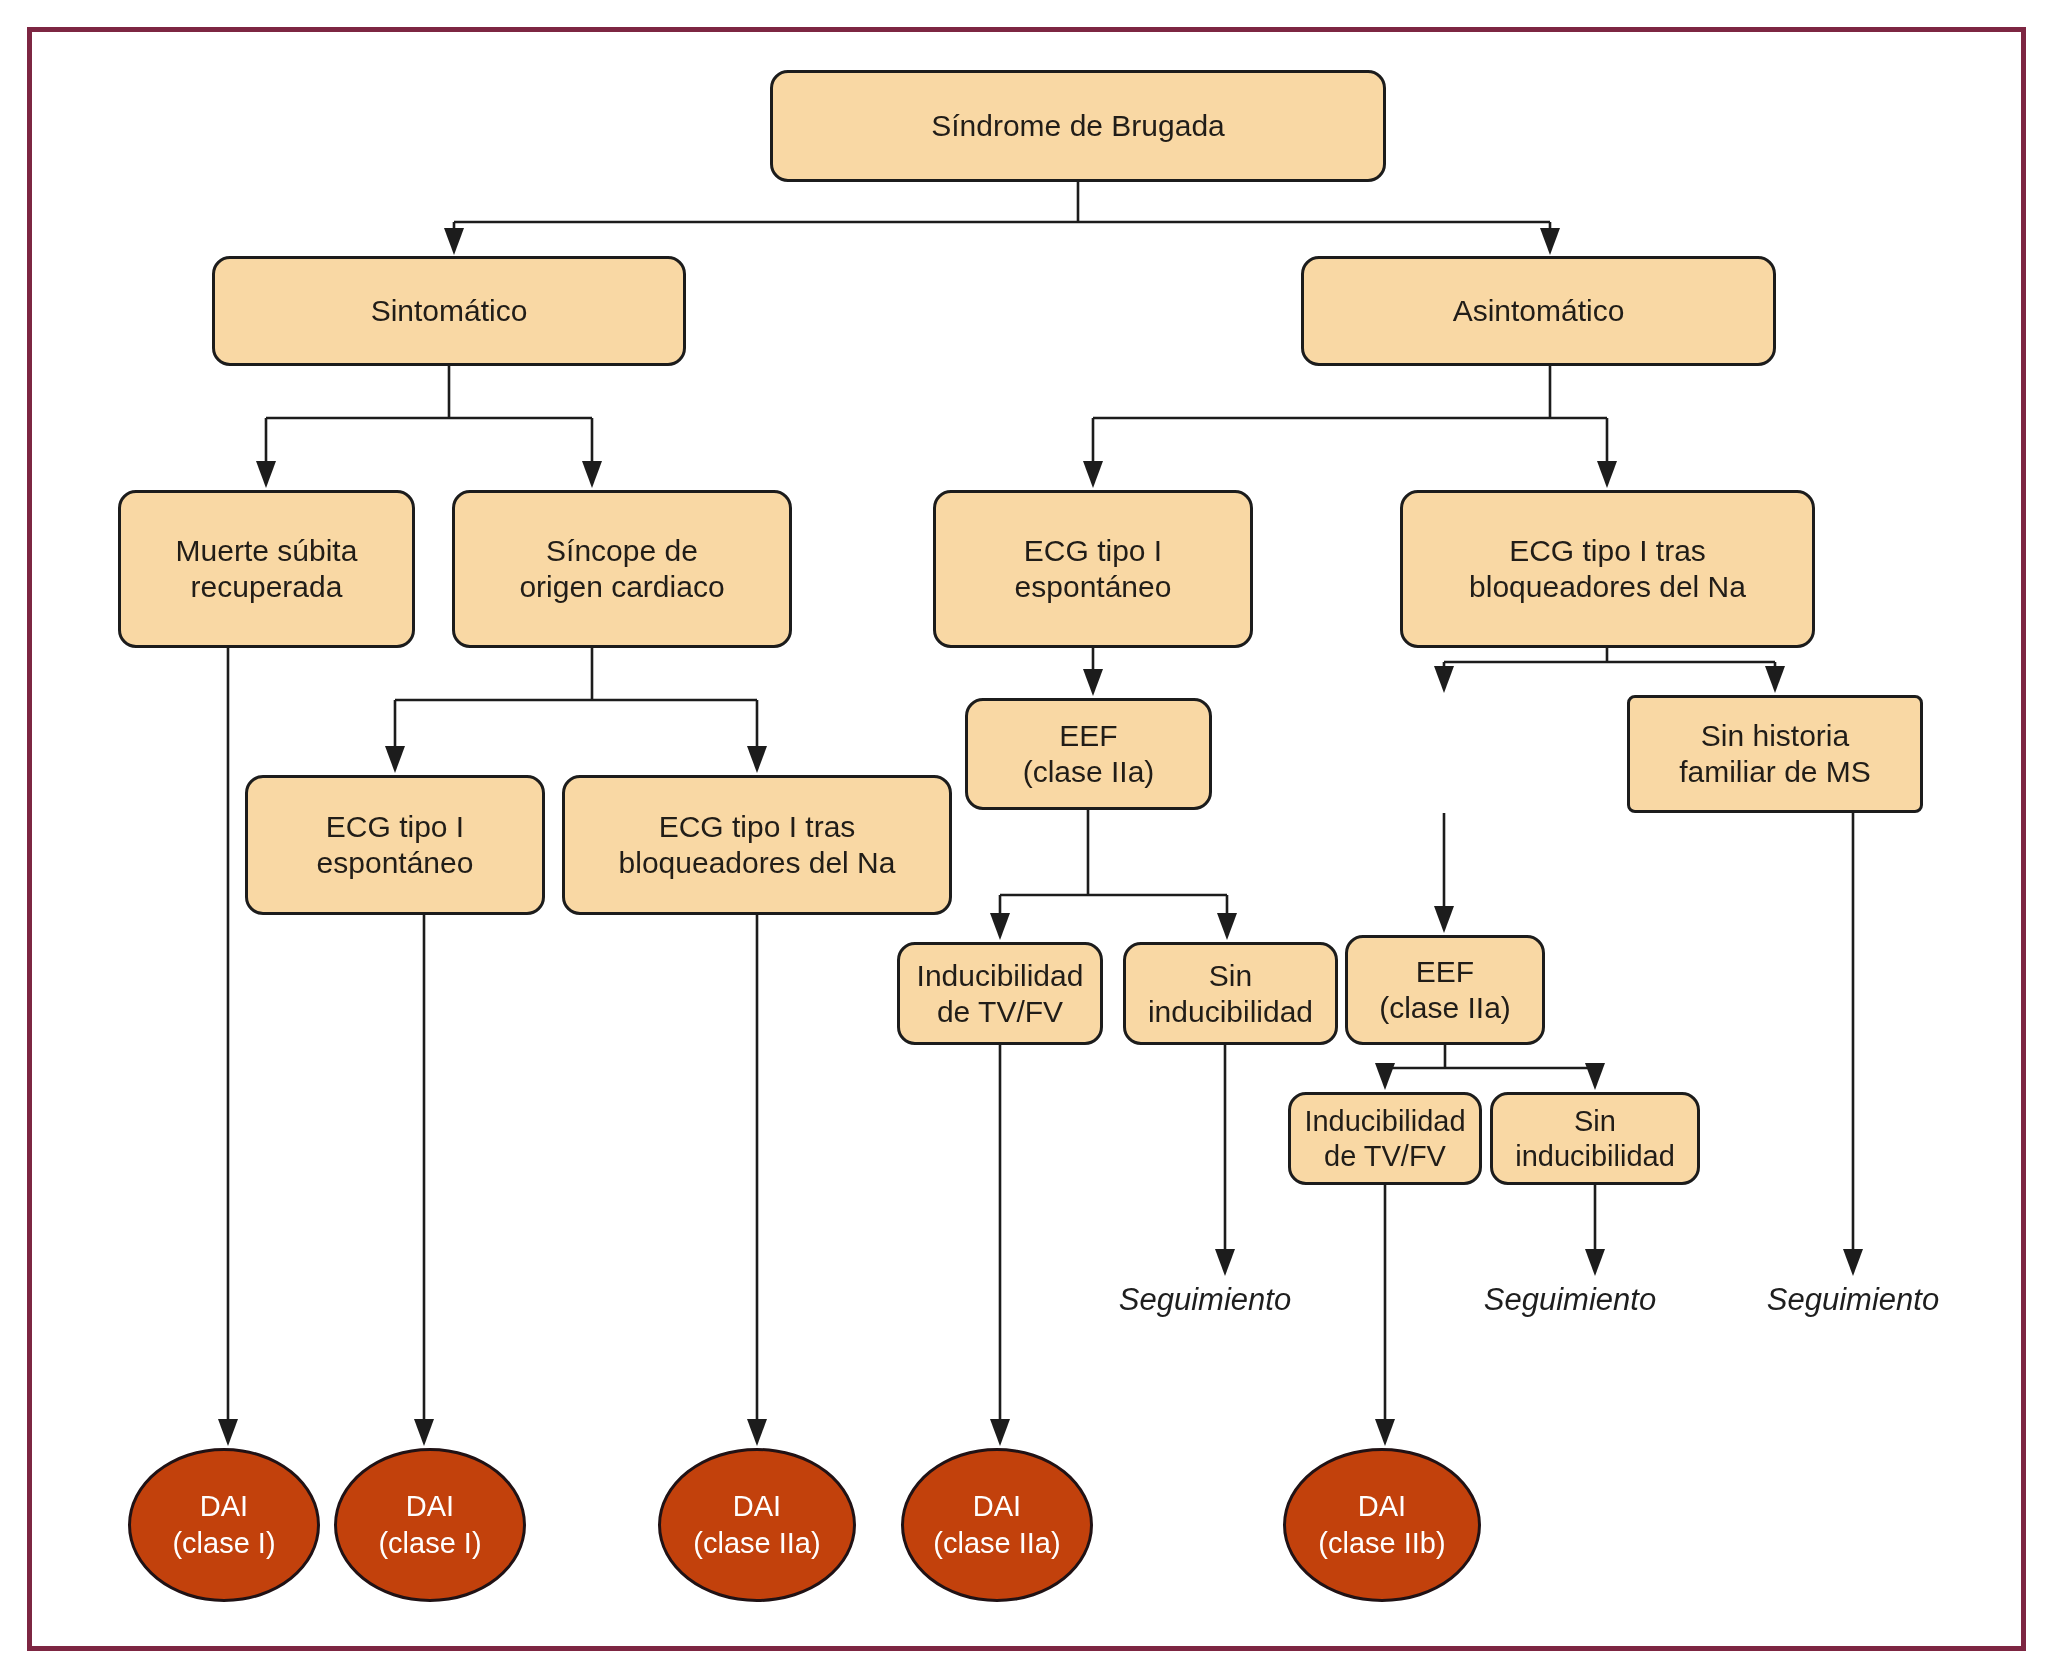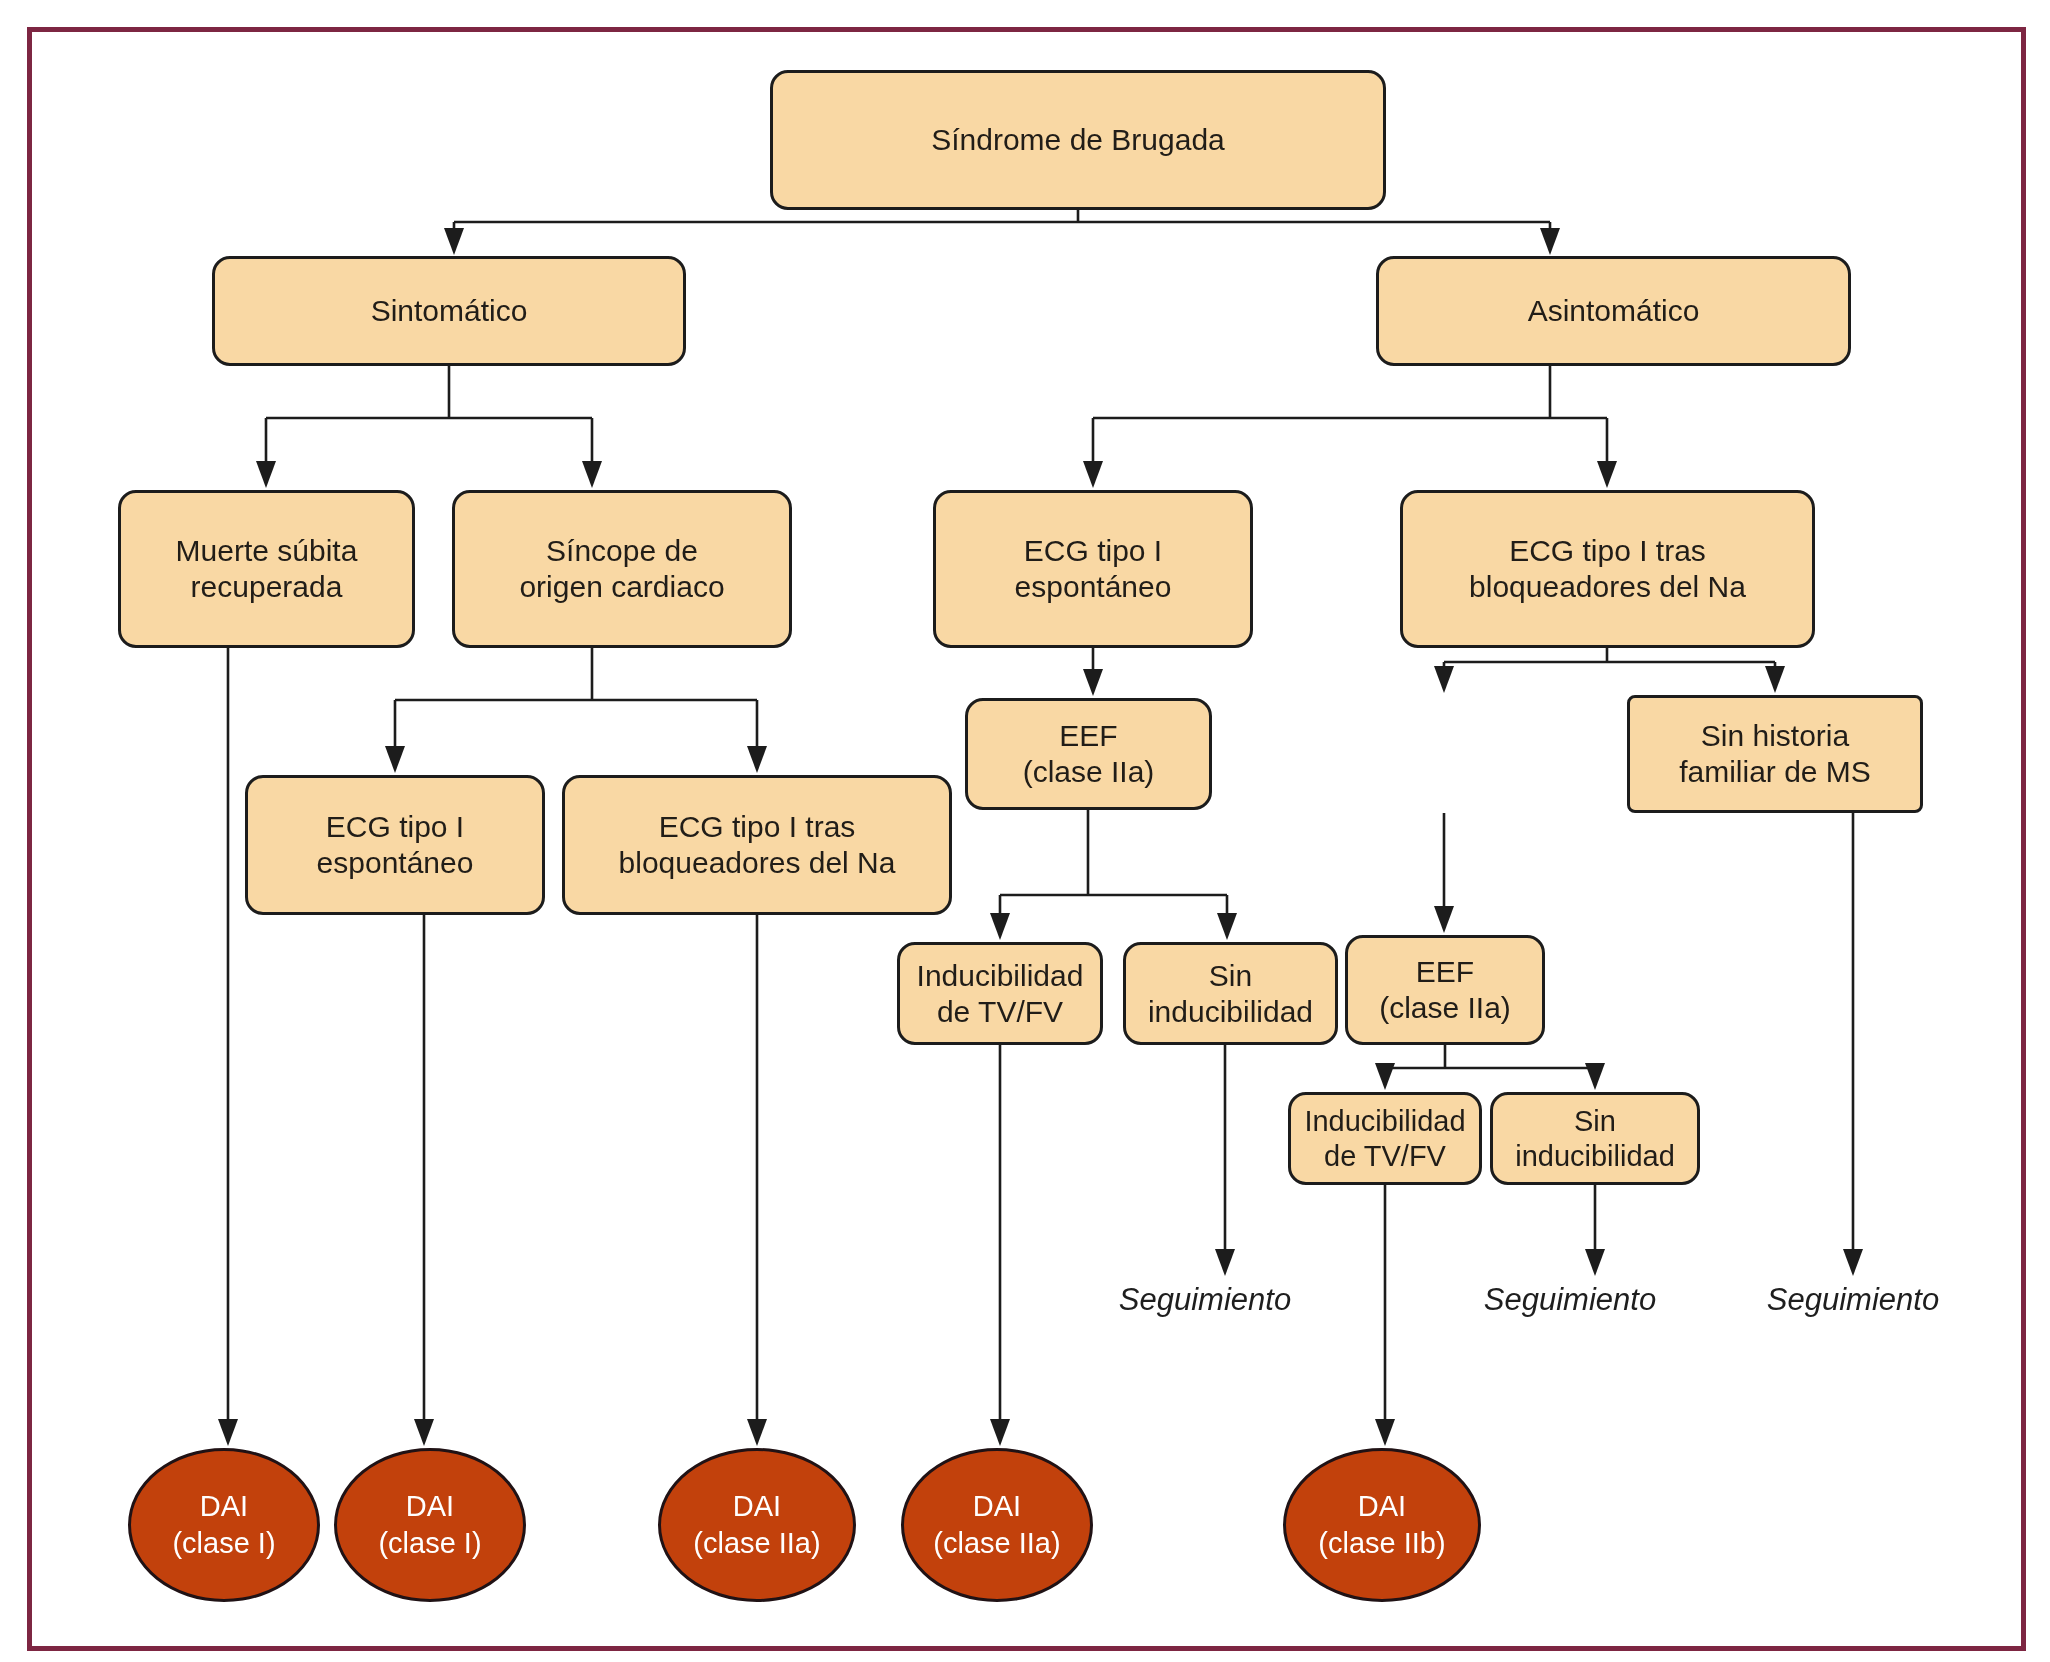--- a/index.html
+++ b/index.html
@@ -148,25 +148,25 @@
       <path d="M1595 1185 V1252"></path>
       <polygon points="1585,1249 1605,1249 1595,1276"></polygon>
     </g>
 
     <g>
       <path d="M1853 813 V1252"></path>
       <polygon points="1843,1249 1863,1249 1853,1276"></polygon>
     </g>
   </svg>
 
-  <div class="box" style="left:770px; top:70px; width:616px; height:140px;">Síndrome de Brugada</div>
+  <div class="box" style="left:770px; top:70px; width:616px; height:112px;">Síndrome de Brugada</div>
 
   <div class="box" style="left:212px; top:256px; width:474px; height:110px;">Sintomático</div>
 
-  <div class="box" style="left:1376px; top:256px; width:475px; height:110px;">Asintomático</div>
+  <div class="box" style="left:1301px; top:256px; width:475px; height:110px;">Asintomático</div>
 
   <div class="box" style="left:118px; top:490px; width:297px; height:158px;">Muerte súbita
 recuperada</div>
 
   <div class="box" style="left:452px; top:490px; width:340px; height:158px;">Síncope de
 origen cardiaco</div>
 
   <div class="box" style="left:933px; top:490px; width:320px; height:158px;">ECG tipo I
 espontáneo</div>
 

